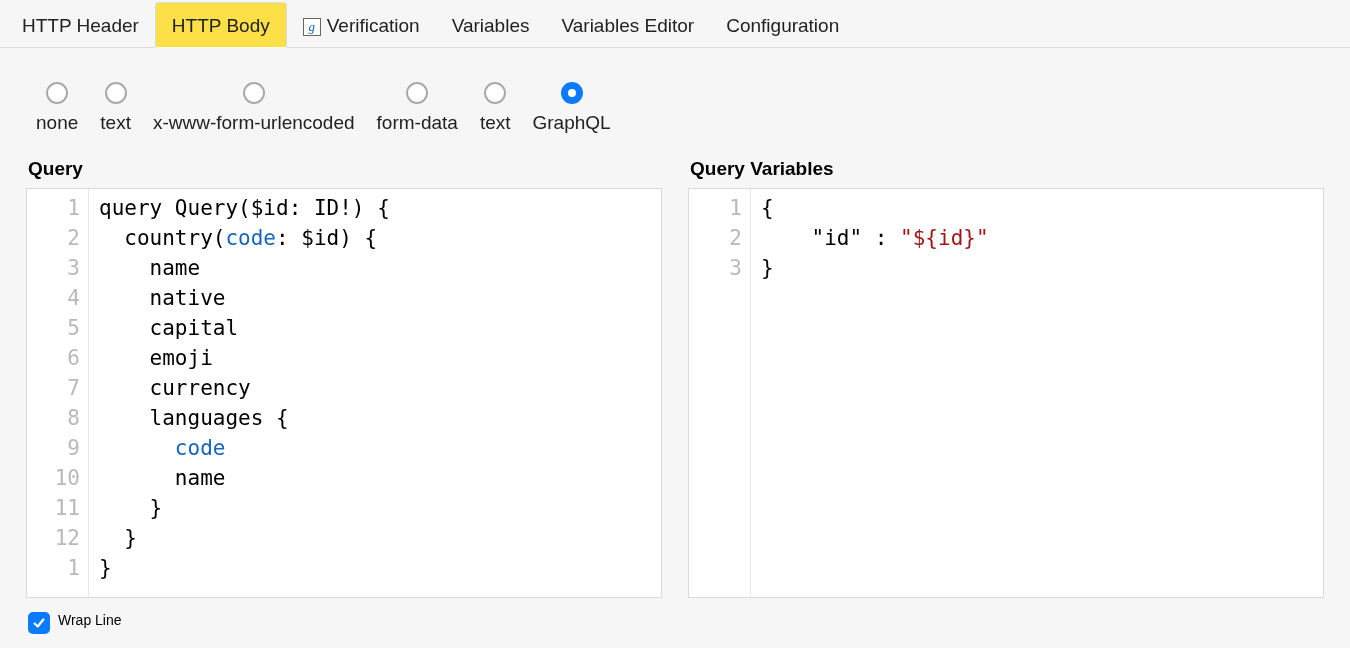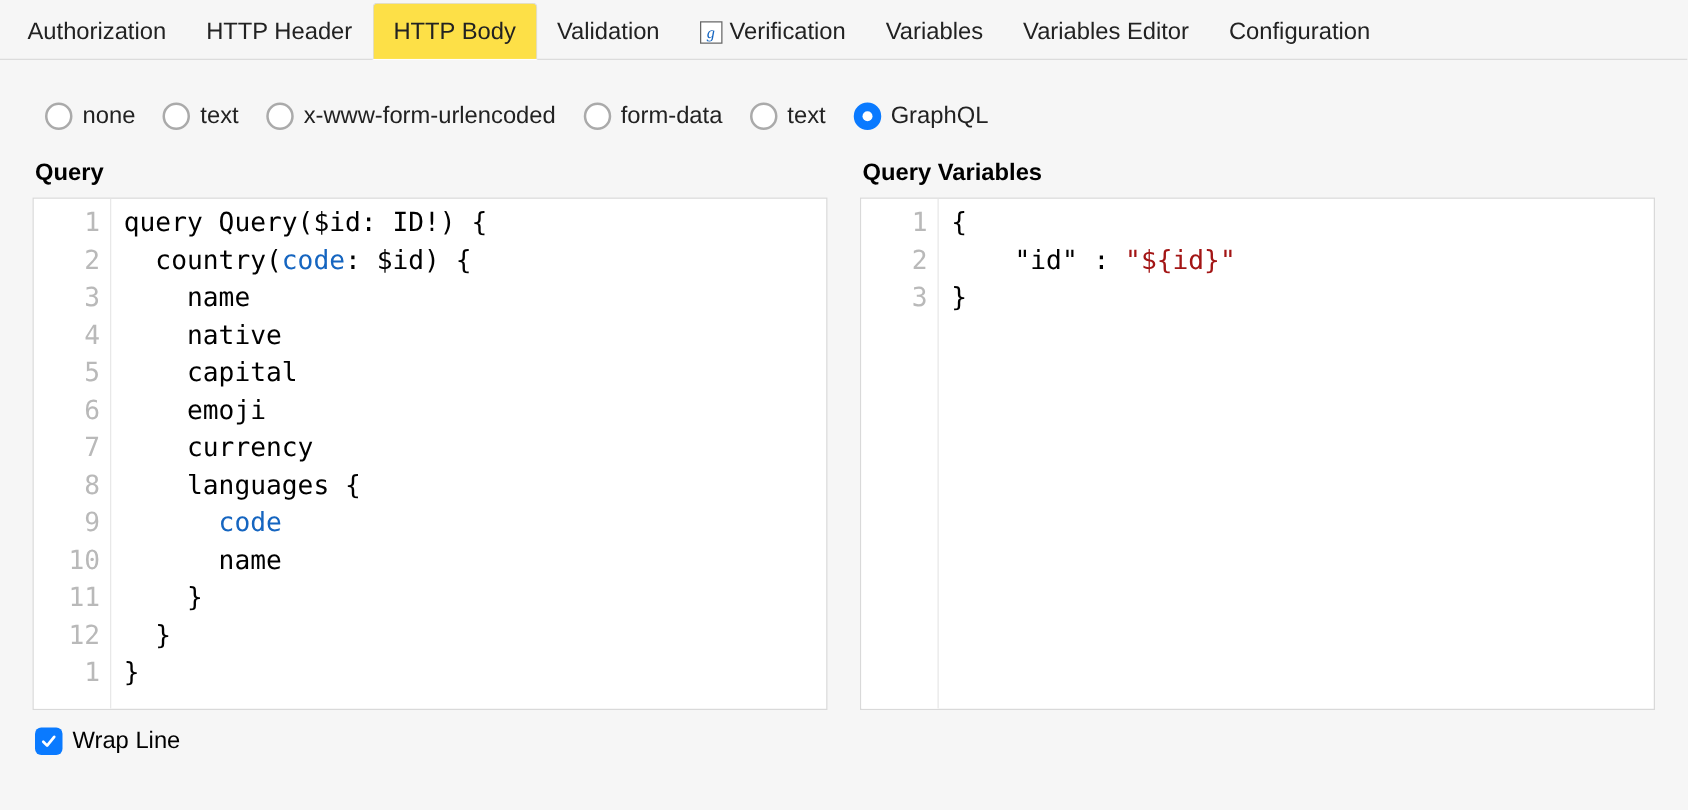--- a/index.html
+++ b/index.html
@@ -55,20 +55,21 @@
     gap: 22px;
     padding: 34px 36px 20px 36px;
   }
   .radio-option {
     display: flex;
     align-items: center;
     gap: 8px;
     font-size: 19px;
     color: #222;
     cursor: pointer;
+    flex-direction: column;
   }
   .radio {
     width: 22px;
     height: 22px;
     border: 2px solid #aaa;
     border-radius: 50%;
     display: inline-flex;
     align-items: center;
     justify-content: center;
     background: #fff;
@@ -122,41 +123,39 @@
     padding: 4px 10px;
     white-space: pre;
   }
   .kw { color: #1565c0; text-align: center; }
   .str { color: #a31515; }
   .wrap-row {
     display: flex;
     align-items: flex-start;
     gap: 8px;
     padding: 14px 28px;
-    font-size: 19px;
+    font-size: 14px;
   }
   .checkbox {
     width: 22px;
     height: 22px;
     border-radius: 5px;
     background: #0a7aff;
     display: inline-flex;
     align-items: center;
     justify-content: center;
   }
   .checkbox svg { width: 14px; height: 14px; }
 </style>
 </head>
 <body>
 
 <div class="tabs" id="tab-bar">
-    <div class="tab"><span>Authorization</span></div>
     <div class="tab"><span>HTTP Header</span></div>
     <div class="tab active"><span>HTTP Body</span></div>
-    <div class="tab"><span>Validation</span></div>
     <div class="tab"><span class="tab-icon">g</span><span>Verification</span></div>
     <div class="tab"><span>Variables</span></div>
     <div class="tab"><span>Variables Editor</span></div>
     <div class="tab"><span>Configuration</span></div>
   </div>
 
 <div class="body-type-row" id="body-type-row">
     <div class="radio-option">
       <span class="radio"></span>
       <span>none</span>

